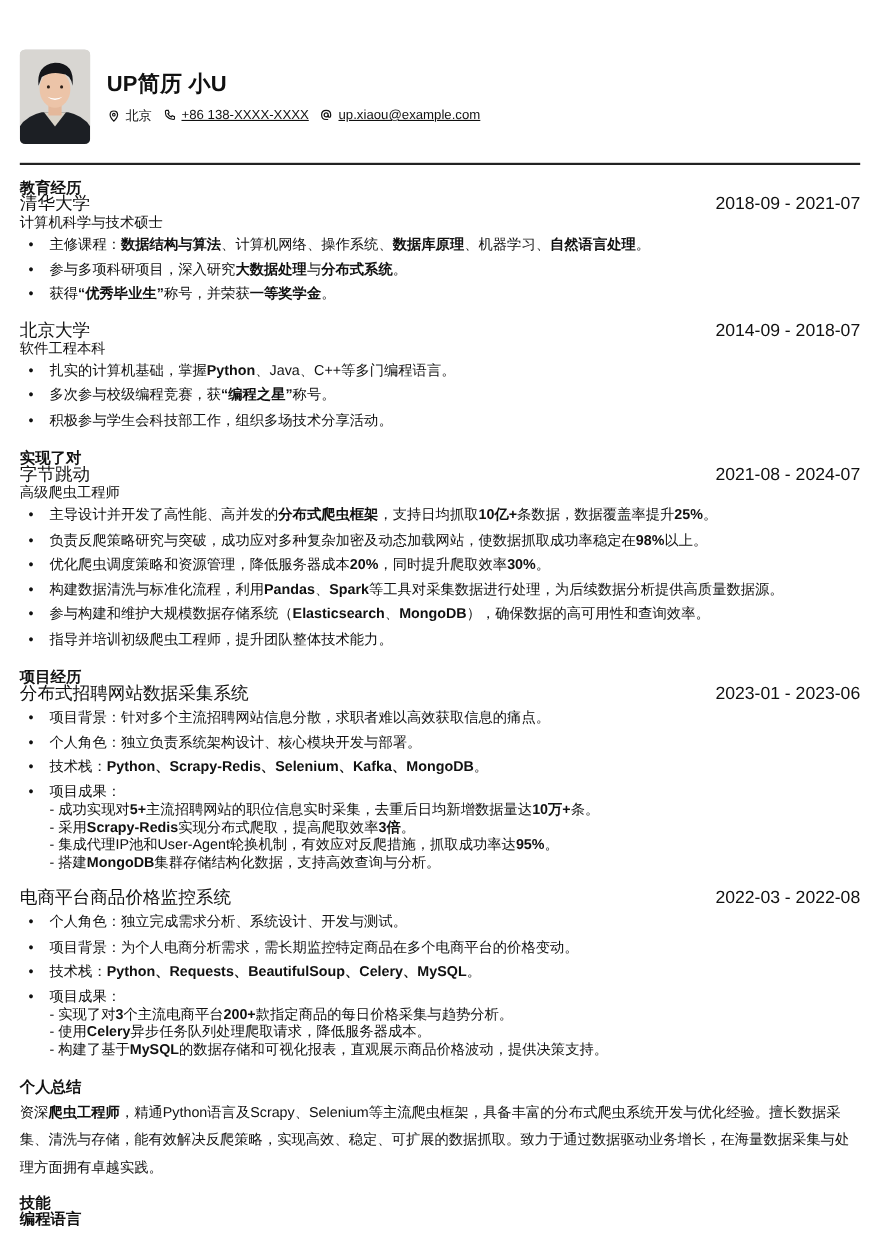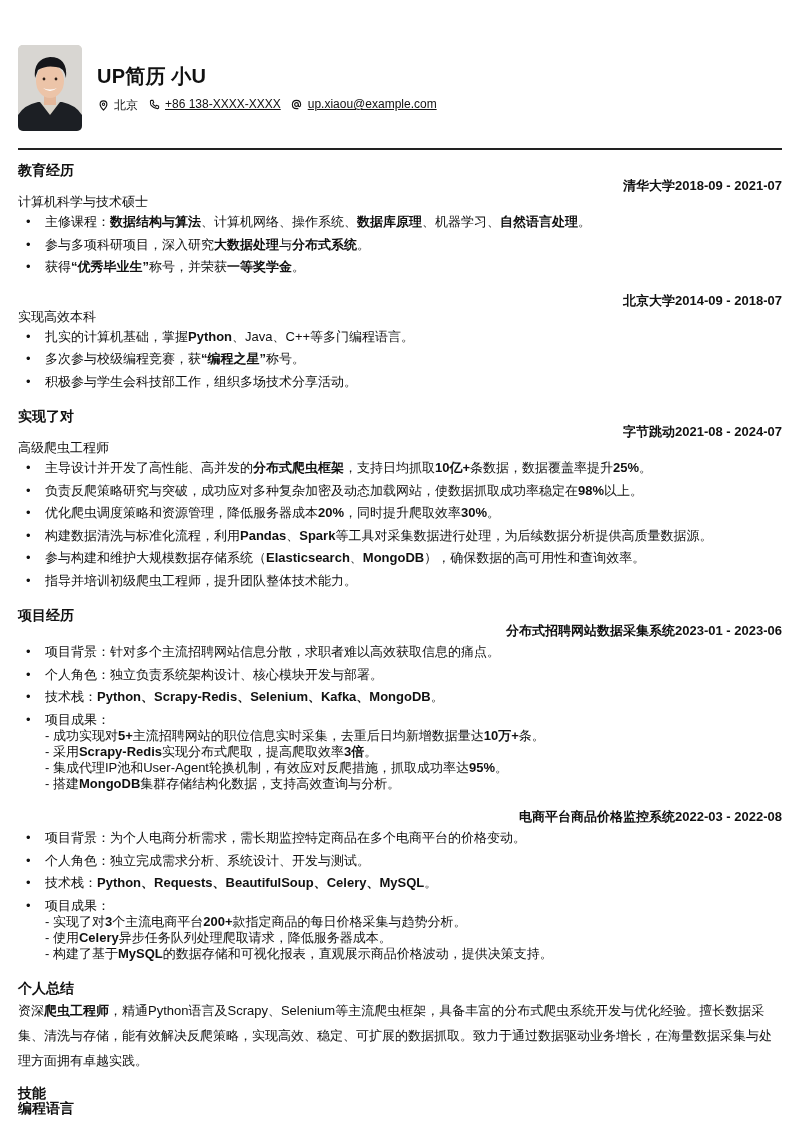--- a/index.html
+++ b/index.html
@@ -9,21 +9,21 @@
   .header { position: relative; height: 123px; }
   .photo { position: absolute; left: 0; top: 45px; width: 64px; height: 86px; border-radius: 5px; overflow: hidden; background: #d6d4d0; }
   .name { position: absolute; left: 79px; top: 63px; font-size: 20px; font-weight: bold; letter-spacing: 0.2px; }
   .contact { position: absolute; left: 79px; top: 97px; font-size: 12px; display: flex; align-items: flex-start; white-space: nowrap; }
   .contact .icon { display: inline-flex; width: 12px; height: 12px; margin-right: 5px; align-items: center; justify-content: center; }
   .contact .item { display: inline-flex; align-items: center; margin-right: 10px; }
   .contact a { color: #111; text-decoration: underline; }
   .divider { position: absolute; left: 0; top: 148px; width: 764px; height: 1.5px; background: #222; }
   .content { position: absolute; left: 0; top: 163px; width: 764px; }
   .section-title { font-weight: bold; font-size: 14px; line-height: 15px; }
-  .entry-head { display: flex; justify-content: flex-end; font-weight: bold; font-size: 13px; line-height: 16px; }
+  .entry-head { display: flex; justify-content: space-between; font-weight: normal; font-size: 16px; line-height: 16px; }
   .entry-sub { display: flex; font-size: 13px; line-height: 16px; }
   ul.bullets { list-style: none; margin-top: 4px; }
   ul.bullets li { position: relative; padding-left: 27px; line-height: 16px; margin-bottom: 6.5px; font-size: 13px; }
   ul.bullets li::before { content: "•"; position: absolute; left: 8px; top: 0; font-size: 13px; }
   ul.bullets li .sub { display: block; padding-left: 0; }
   .gap-sec { height: 13px; }
   .gap-entry { height: 11px; }
   b { font-weight: bold; }
   .summary { line-height: 25px; font-size: 13px; margin-top: 2px; }
 </style>
@@ -91,21 +91,21 @@
         <li><span>主修课程：</span><b>数据结构与算法</b><span>、计算机网络、操作系统、</span><b>数据库原理</b><span>、机器学习、</span><b>自然语言处理</b><span>。</span></li>
         <li><span>参与多项科研项目，深入研究</span><b>大数据处理</b><span>与</span><b>分布式系统</b><span>。</span></li>
         <li><span>获得</span><b>“优秀毕业生”</b><span>称号，并荣获</span><b>一等奖学金</b><span>。</span></li>
       </ul>
       <div class="gap-entry"></div>
       <div class="entry-head">
         <span>北京大学</span>
         <span>2014-09 - 2018-07</span>
       </div>
       <div class="entry-sub">
-        <span>实现高效</span>
+        <span>软件工程</span>
         <span>本科</span>
       </div>
       <ul class="bullets">
         <li><span>扎实的计算机基础，掌握</span><b>Python</b><span>、Java、C++等多门编程语言。</span></li>
         <li><span>多次参与校级编程竞赛，获</span><b>“编程之星”</b><span>称号。</span></li>
         <li><span>积极参与学生会科技部工作，组织多场技术分享活动。</span></li>
       </ul>
       <div class="gap-sec"></div>
       <div class="section-title">实现了对</div>
       <div class="entry-head">
@@ -140,22 +140,22 @@
           <span class="sub"><span>- 集成代理IP池和User-Agent轮换机制，有效应对反爬措施，抓取成功率达</span><b>95%</b><span>。</span></span>
           <span class="sub"><span>- 搭建</span><b>MongoDB</b><span>集群存储结构化数据，支持高效查询与分析。</span></span>
         </li>
       </ul>
       <div class="gap-entry"></div>
       <div class="entry-head">
         <span>电商平台商品价格监控系统</span>
         <span>2022-03 - 2022-08</span>
       </div>
       <ul class="bullets" style="margin-top: 5px;">
+        <li>个人角色：独立完成需求分析、系统设计、开发与测试。</li>
         <li>项目背景：为个人电商分析需求，需长期监控特定商品在多个电商平台的价格变动。</li>
-        <li>个人角色：独立完成需求分析、系统设计、开发与测试。</li>
         <li><span>技术栈：</span><b>Python、Requests、BeautifulSoup、Celery、MySQL</b><span>。</span></li>
         <li>
           <span class="sub">项目成果：</span>
           <span class="sub"><span>- 实现了对</span><b>3</b><span>个主流电商平台</span><b>200+</b><span>款指定商品的每日价格采集与趋势分析。</span></span>
           <span class="sub"><span>- 使用</span><b>Celery</b><span>异步任务队列处理爬取请求，降低服务器成本。</span></span>
           <span class="sub"><span>- 构建了基于</span><b>MySQL</b><span>的数据存储和可视化报表，直观展示商品价格波动，提供决策支持。</span></span>
         </li>
       </ul>
       <div class="gap-sec"></div>
       <div class="section-title">个人总结</div>

